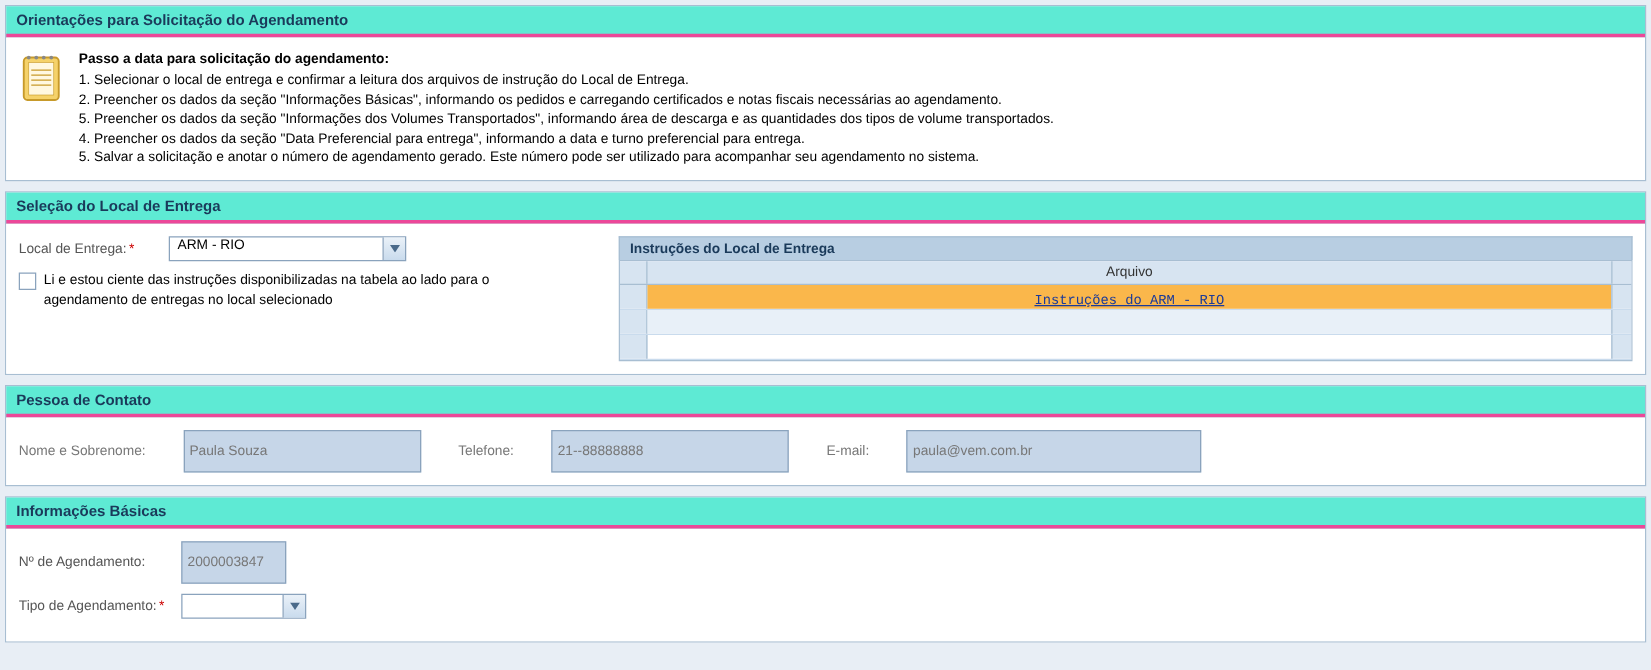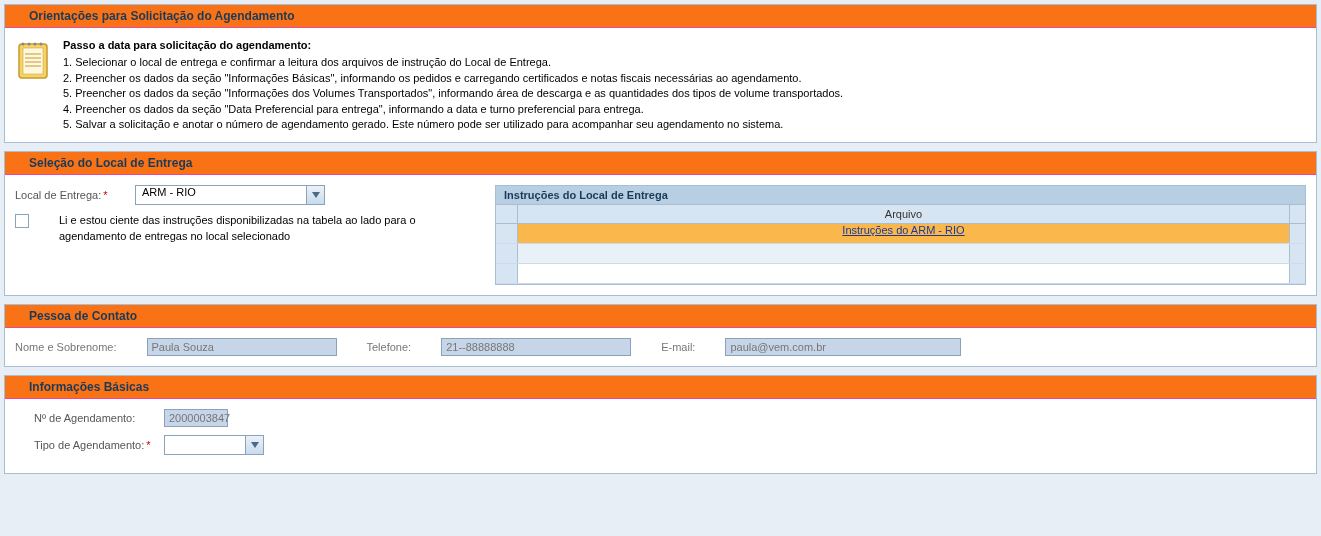--- a/index.html
+++ b/index.html
@@ -10,26 +10,26 @@
     font-family: Arial, Helvetica, sans-serif;
     font-size: 11px;
     color: #000;
   }
   .panel {
     margin: 4px 4px 8px 4px;
     border: 1px solid #a8bed2;
     background: #fff;
   }
   .panel-header {
-    background: #f97316;
-    padding: 4px 24px;
+    background: #5eead4;
+    padding: 4px 8px;
     font-weight: bold;
     color: #1a3a5a;
     font-size: 12px;
-    border-bottom: 1px solid #ec4899;
+    border-bottom: 3px solid #ec4899;
   }
   .panel-body {
     padding: 10px;
     background: #fff;
   }
   .instructions {
     display: flex;
     gap: 12px;
     align-items: flex-start;
   }
@@ -68,21 +68,21 @@
   .dropdown .arrow svg { width: 8px; height: 6px; }
 
   .checkbox-row { display: flex; gap: 6px; align-items: flex-start; }
   .checkbox-row .cb {
     width: 14px; height: 14px;
     border: 1px solid #8aa3bd;
     background: #fff;
     flex-shrink: 0;
     margin-top: 1px;
   }
-  .checkbox-row .cb-label { line-height: 1.4; color: #000; max-width: 360px; margin-left: 24px; }
+  .checkbox-row .cb-label { line-height: 1.4; color: #000; max-width: 360px; }
 
   .subheader {
     background: #b8cee2;
     padding: 3px 8px;
     font-weight: bold;
     color: #1a3a5a;
     border: 1px solid #a8bed2;
     border-bottom: none;
   }
   .grid {
@@ -107,46 +107,47 @@
   }
   .grid-row { display: flex; border-bottom: 1px solid #c9dbed; height: 20px; }
   .grid-rownum {
     width: 22px;
     background: #d7e4f1;
     border-right: 1px solid #a8bed2;
   }
   .grid-cell {
     flex: 1;
     display: flex;
-    align-items: flex-start;
+    align-items: flex-end;
     justify-content: center;
+    font-family: Liberation Mono, monospace;
   }
   .grid-row.sel .grid-cell { background: #fab74b; }
   .grid-row.alt .grid-cell { background: #e8f0f8; }
   .grid-cell a { color: #1a3a9a; text-decoration: underline; }
   .grid-scroll-side { width: 16px; background: #d7e4f1; border-left: 1px solid #a8bed2; }
 
   .inline-fields { display: flex; align-items: center; gap: 30px; flex-wrap: wrap; }
   .inline-fields label { color: #777; }
   .ro-input {
     border: 1px solid #8aa3bd;
     background: #c6d6e8;
     height: 18px;
-    padding: 0 4px;
+    padding: 16px 4px;
     color: #777;
     display: inline-flex;
     align-items: center;
   }
   .ro-input.w1 { width: 190px; }
   .ro-input.w2 { width: 190px; }
   .ro-input.w3 { width: 236px; }
-  .ro-input.small { width: 64px; }
+  .ro-input.small { width: 84px; }
 
   .basic-row { display: flex; align-items: center; margin-bottom: 8px; }
-  .basic-row label { width: 130px; color: #555; margin-left: 19px; }
+  .basic-row label { width: 130px; color: #555; }
 </style>
 </head>
 <body>
 
 <div class="panel">
   <div class="panel-header">Orientações para Solicitação do Agendamento</div>
   <div class="panel-body">
     <div class="instructions">
       <svg class="note-icon" viewBox="0 0 36 44">
         <rect x="4" y="6" width="28" height="34" rx="3" fill="#f5d26a" stroke="#c79a2a" stroke-width="1.5"></rect>

